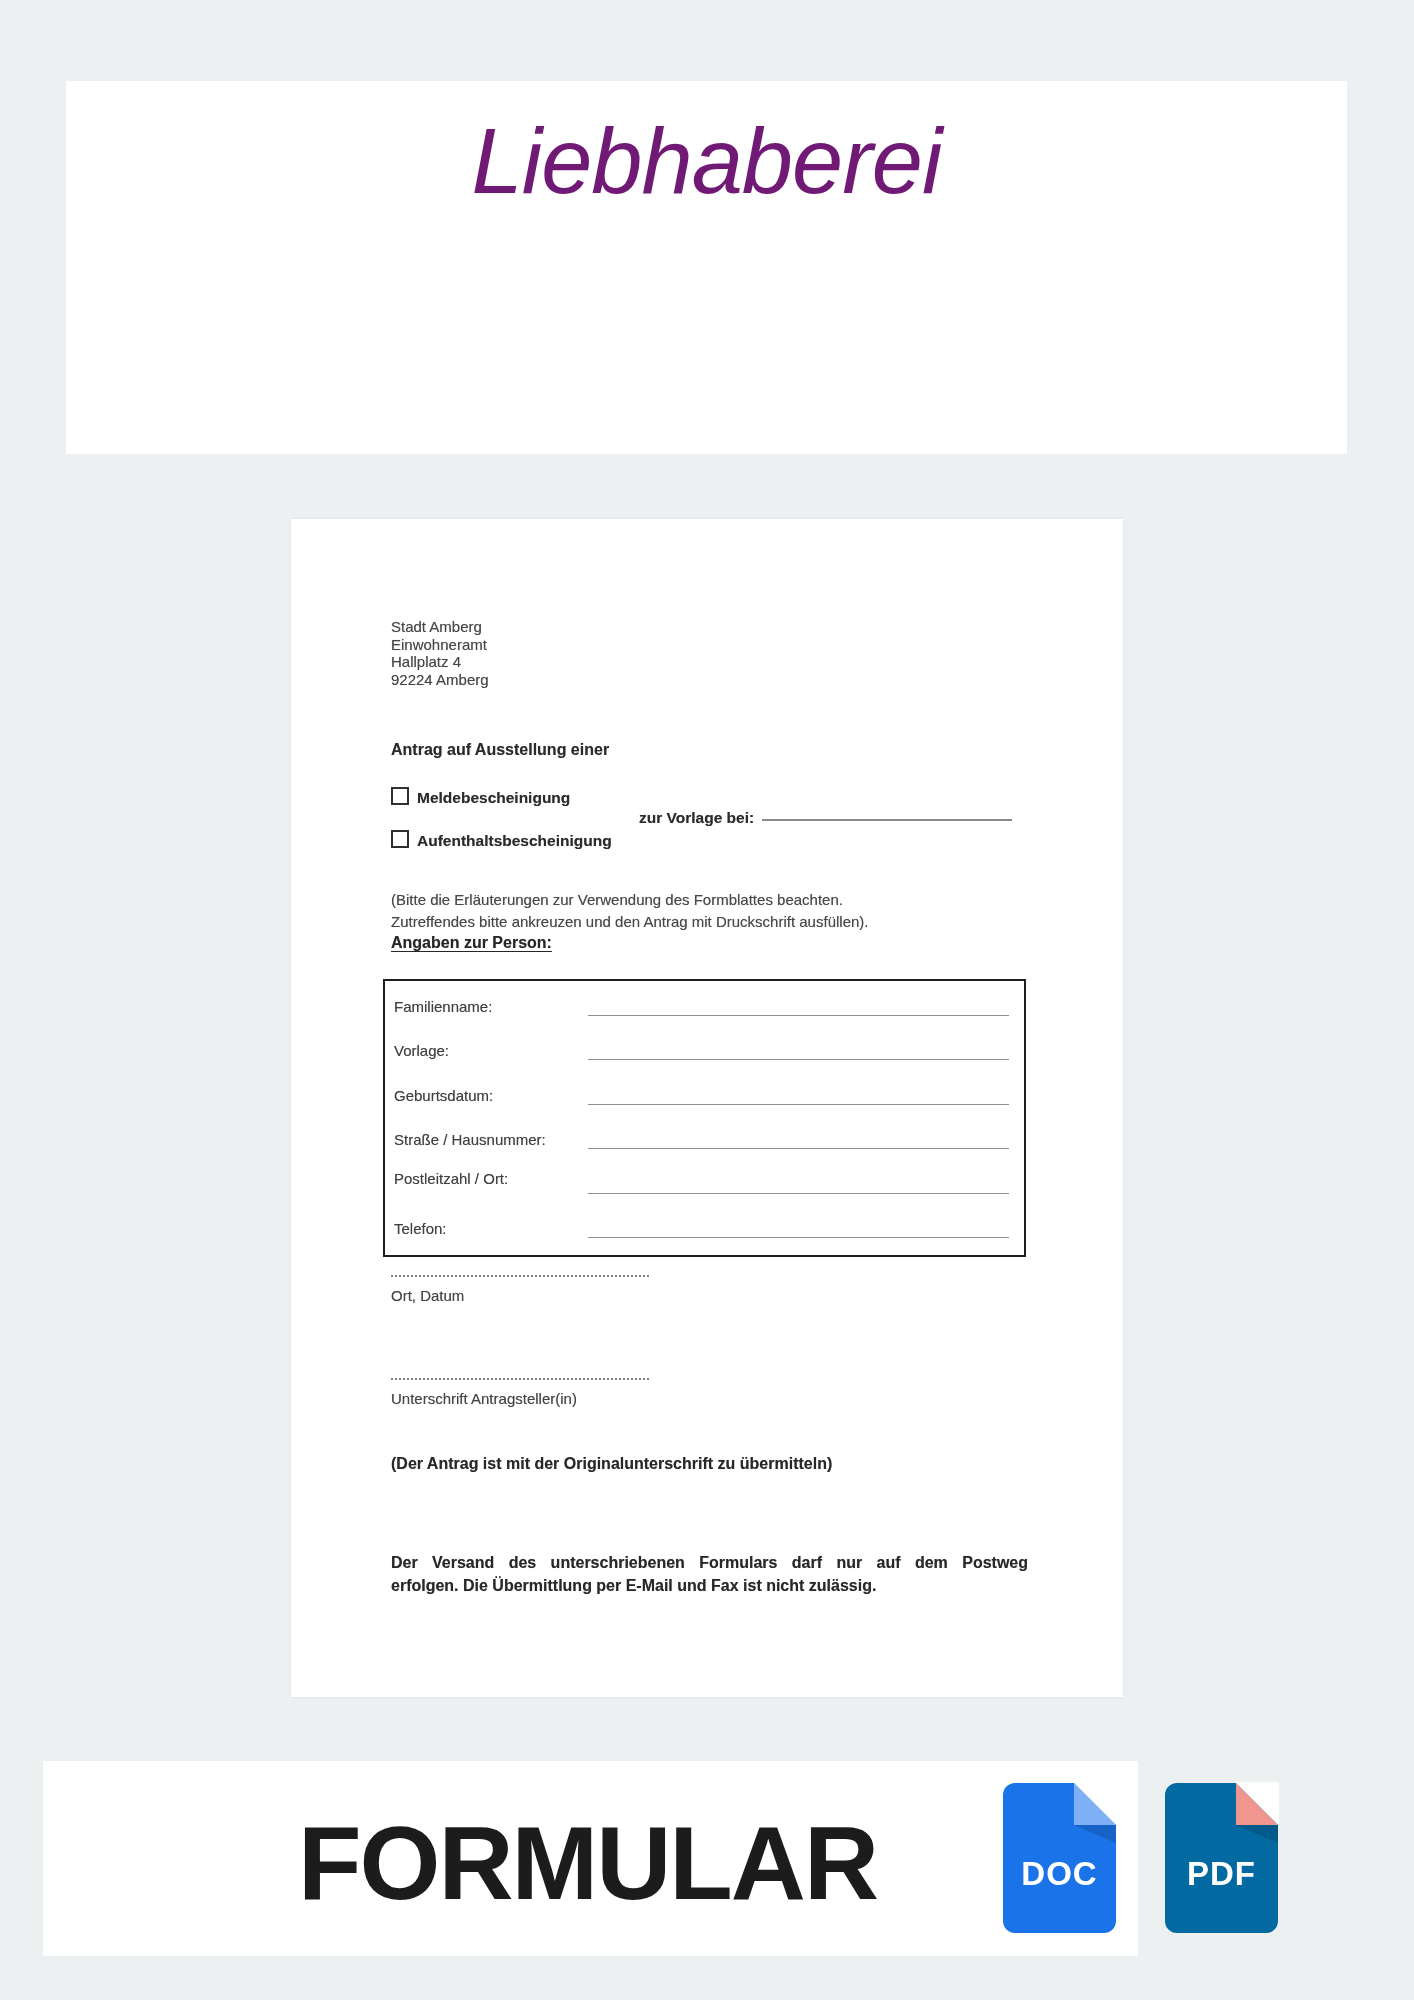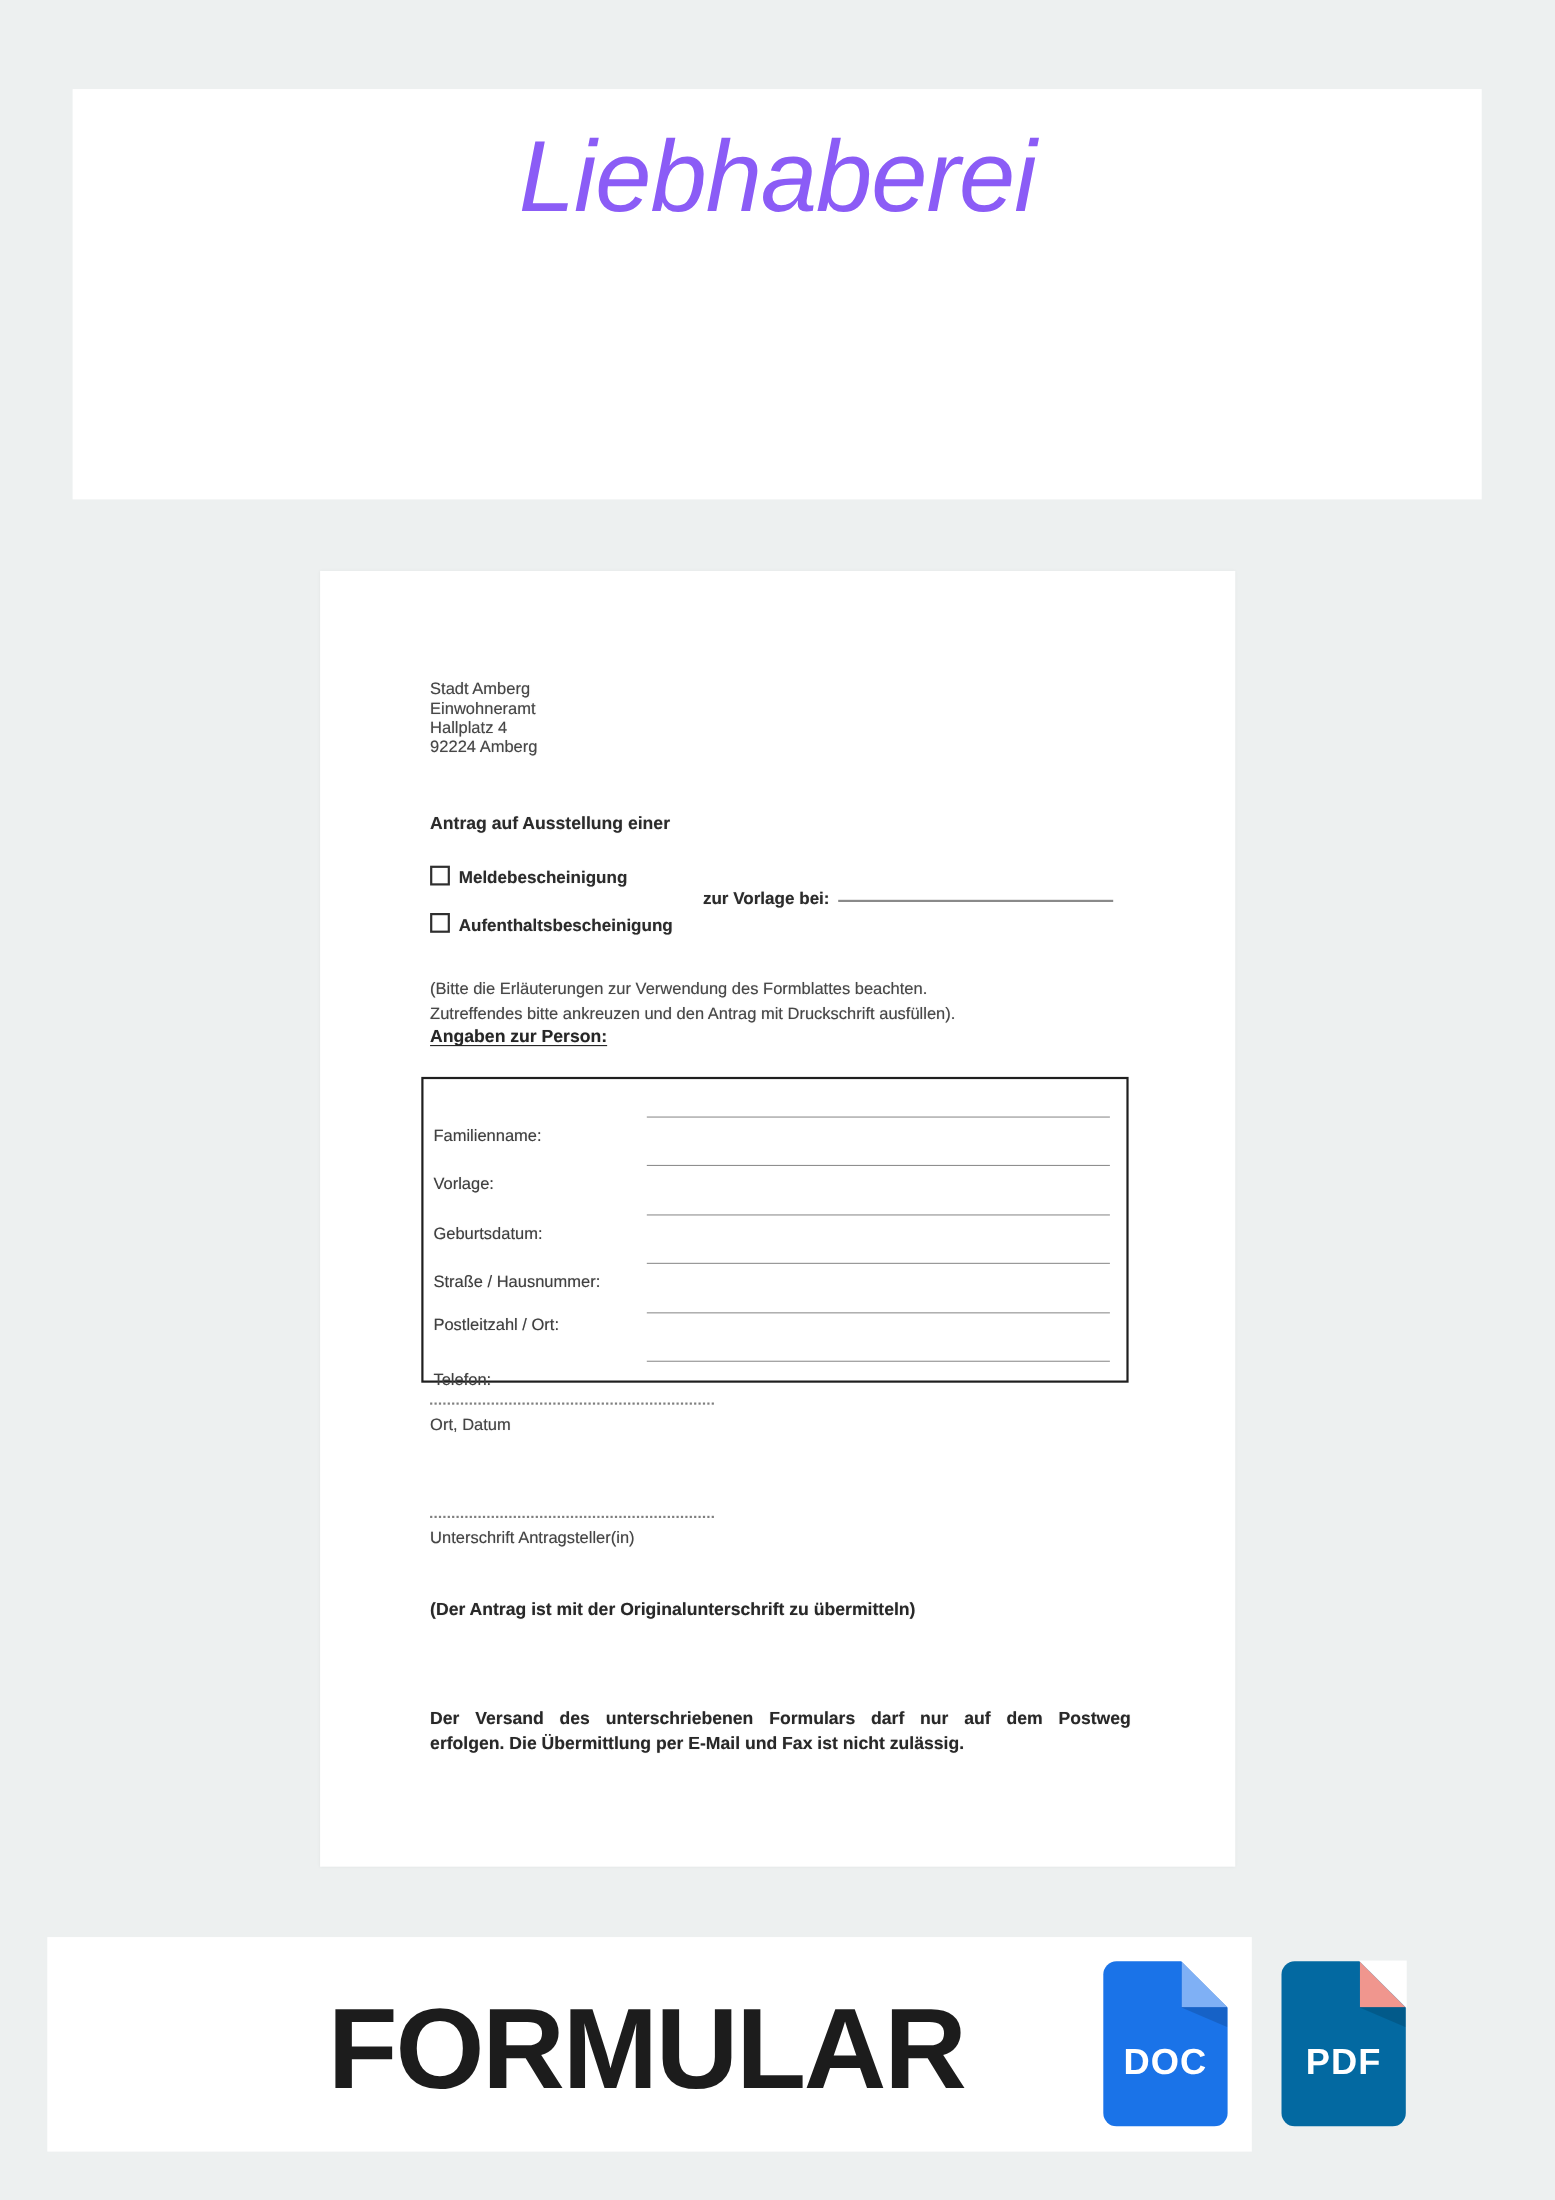--- a/index.html
+++ b/index.html
@@ -11,21 +11,21 @@
 
   
   .header-card {
     position:absolute; left:66px; top:81px; width:1281px; height:373px;
     background:#ffffff;
   }
   .main-title {
     margin:0; padding-top:28px; text-align:center;
     font-family:"Liberation Sans", sans-serif;
     font-style:italic; font-weight:500; font-size:92px; line-height:1.15;
-    color:#8b5cf6; letter-spacing:-1px;
+    color:#701a75; letter-spacing:-1px;
   }
 
   
   .doc {
     position:absolute; left:291px; top:519px; width:832px; height:1178px;
     background:#ffffff; box-shadow:0 0 3px rgba(0,0,0,0.06);
     color:#3e3e3e; font-size:15px;
   }
   .doc .txt { text-shadow:0 0 0.7px rgba(80,80,80,0.55); }
   .abs { position:absolute; }
@@ -53,21 +53,21 @@
 
   .person-heading {
     left:100px; top:415px; font-weight:bold; font-size:16px; color:#262626;
     text-decoration:underline; text-underline-offset:3px;
   }
 
   .ptable {
     left:92px; top:460px; width:639px; height:274px;
     border:2px solid #1f1f1f; background:#fff;
   }
-  .f-label { position:absolute; left:9px; color:#404040; font-size:15px; white-space:nowrap;margin-top:26px; }
+  .f-label { position:absolute; left:9px; color:#404040; font-size:15px; white-space:nowrap; }
   .f-line  { position:absolute; left:203px; width:421px; height:0;
              border-bottom:1.6px solid #8f8f8f; }
 
   .dotline { border-bottom:2px dotted #7f7f7f; width:258px; height:0; }
   .dot-ort { left:100px; top:756px; }
   .ort-label { left:100px; top:768px; color:#454545; }
   .dot-sig { left:100px; top:859px; }
   .sig-label { left:100px; top:871px; color:#454545; }
 
   .original-note { left:100px; top:936px; font-weight:bold; font-size:16px; color:#282828; }

